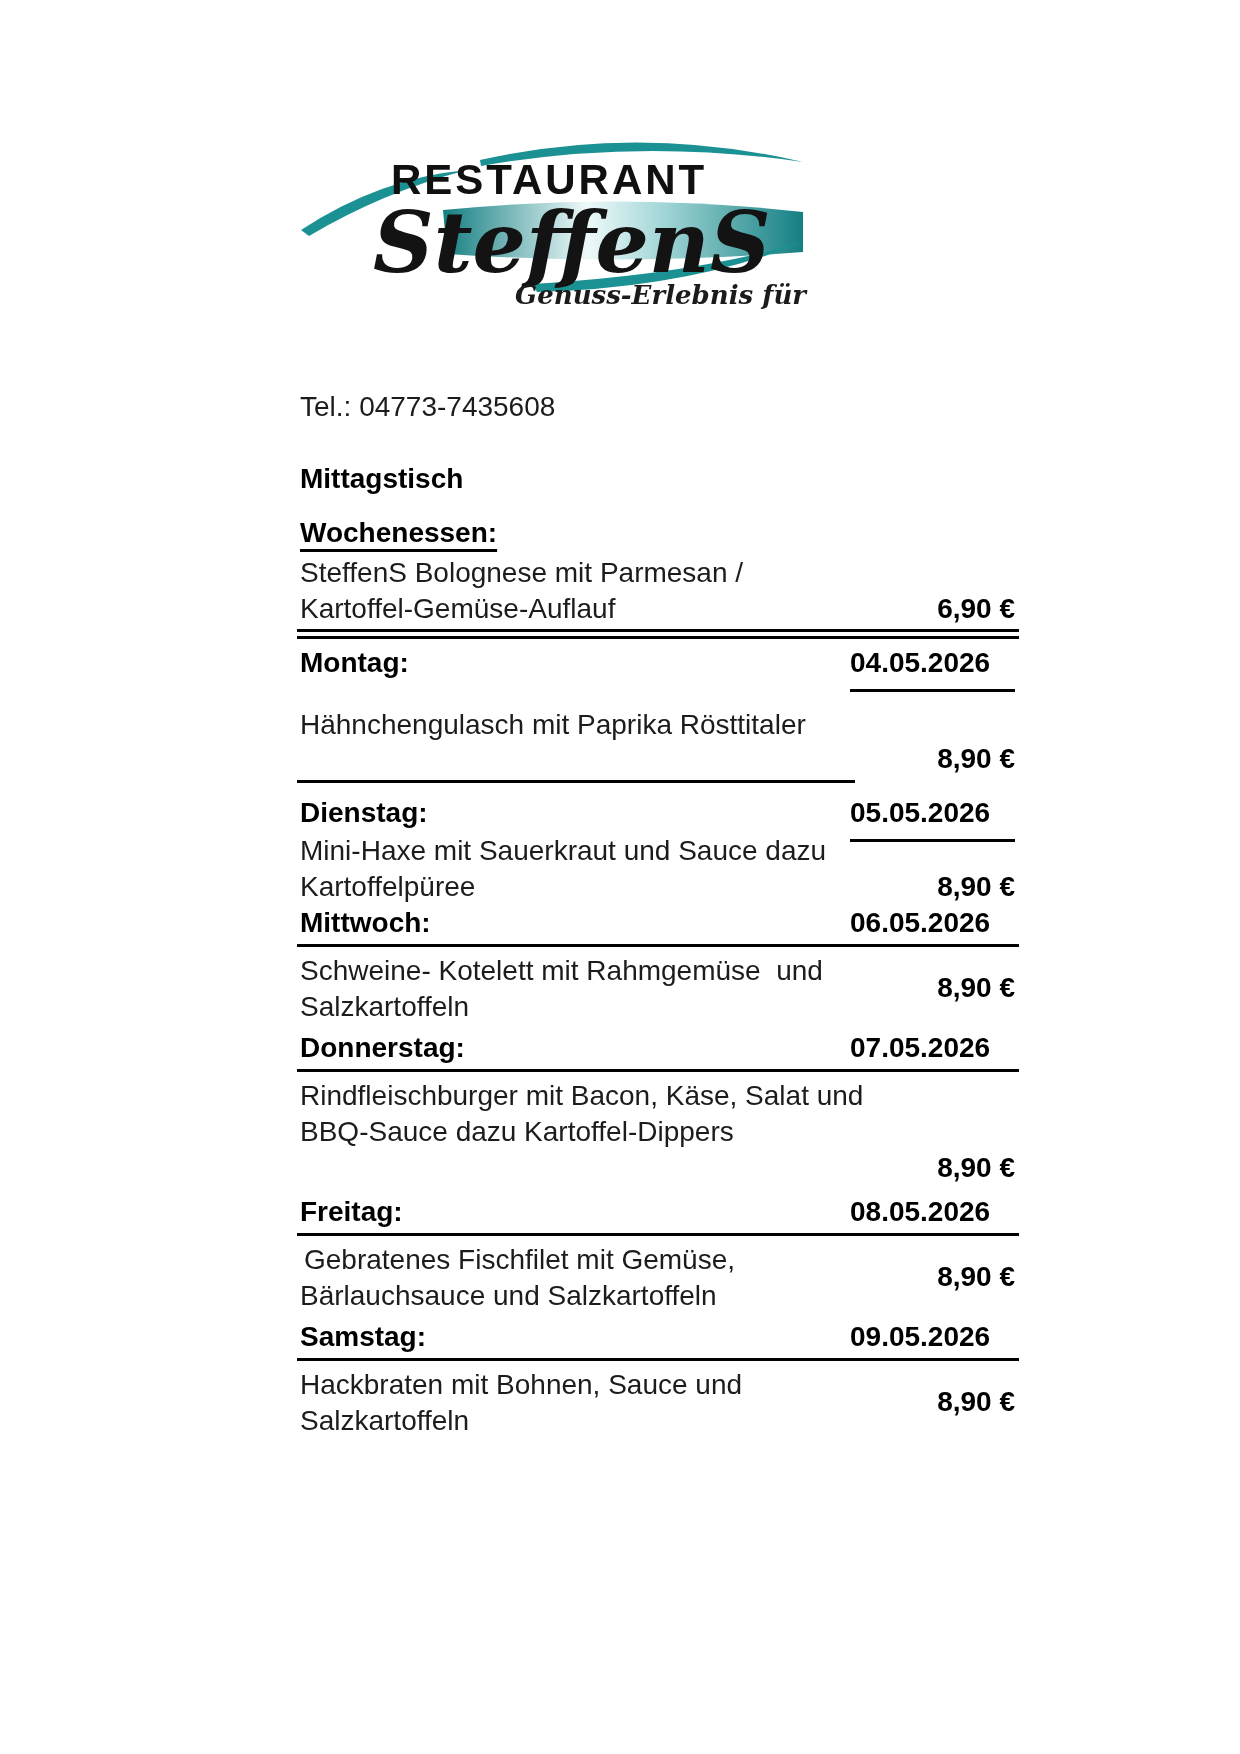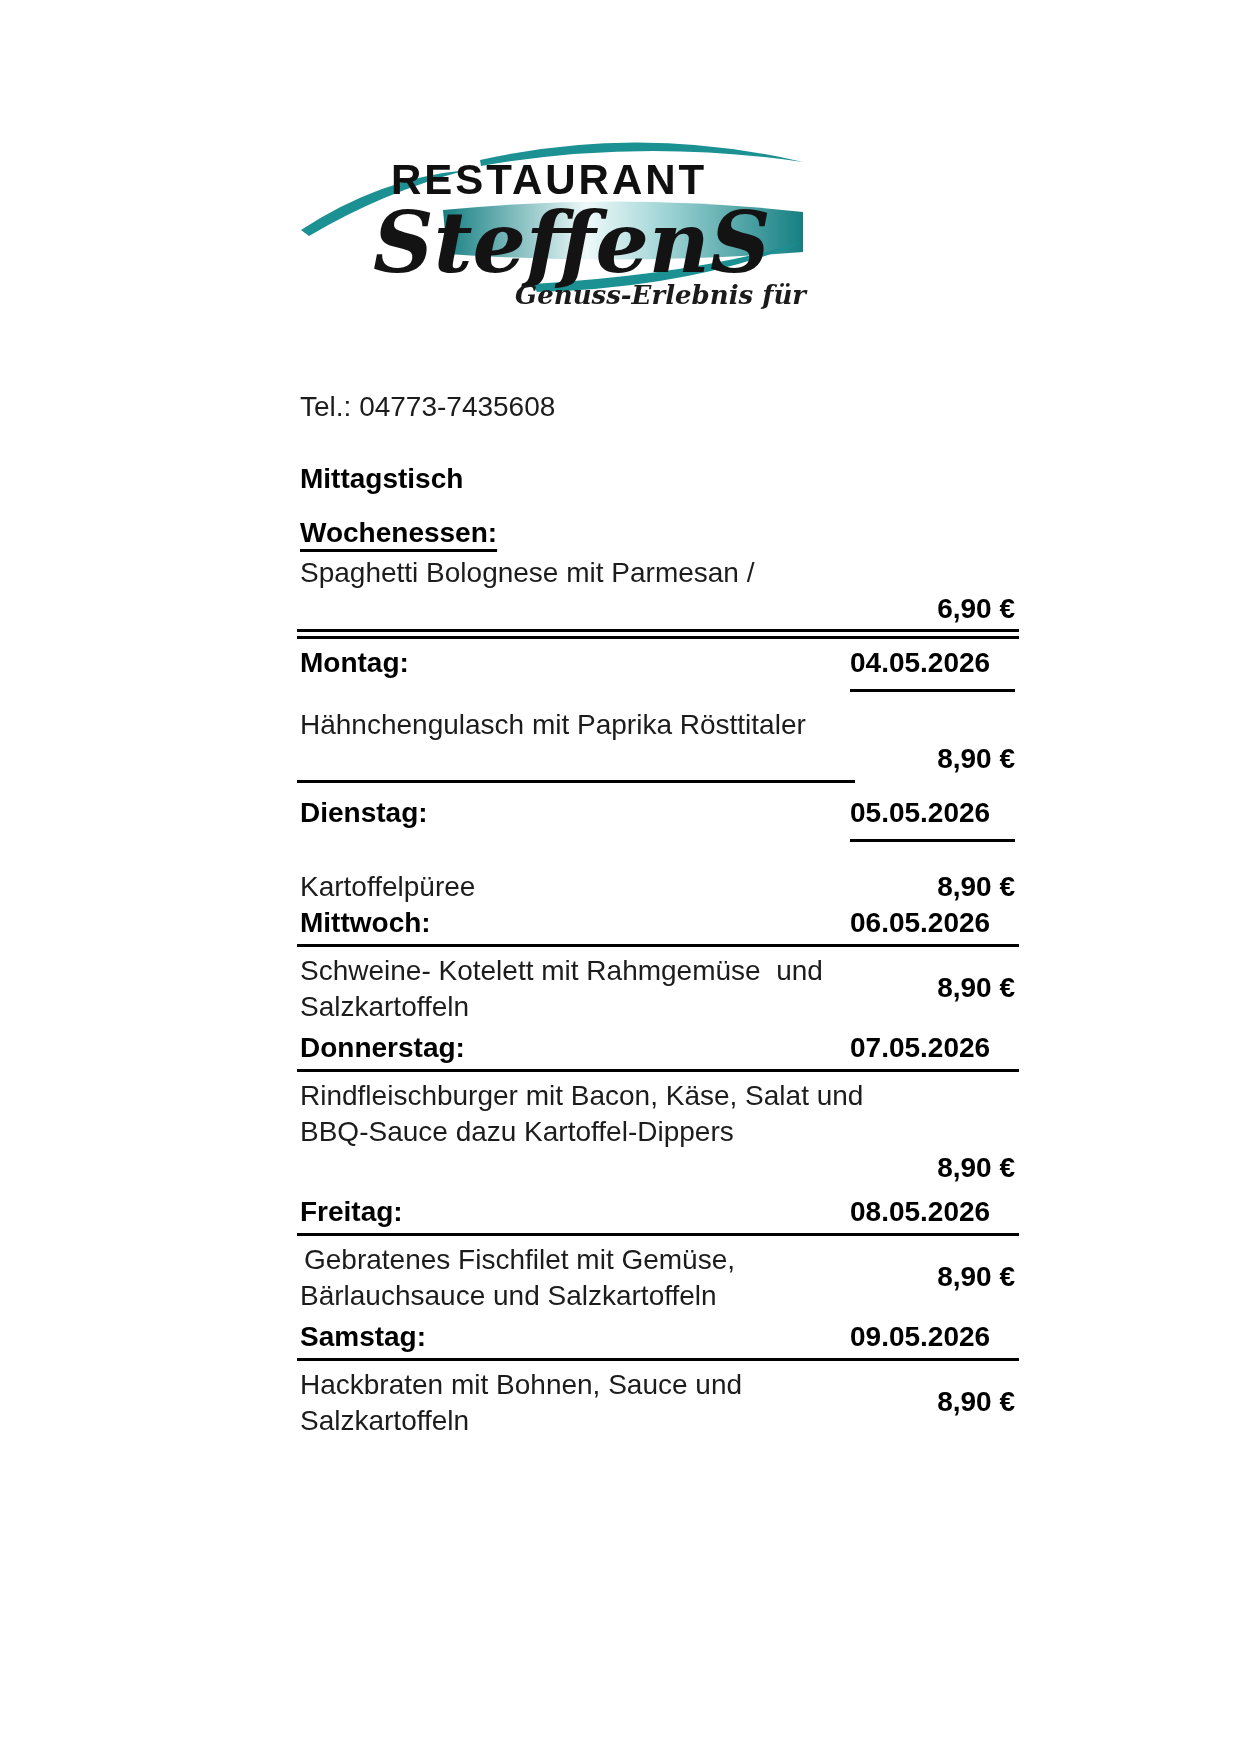--- a/index.html
+++ b/index.html
@@ -41,34 +41,36 @@
     <text x="96" y="62" font-family="Liberation Sans, sans-serif" font-size="42" font-weight="bold" letter-spacing="3" fill="#101010">RESTAURANT</text>
     <text x="78" y="140" font-family="DejaVu Serif, serif" font-style="italic" font-weight="bold" font-size="84" fill="#131313">SteffenS</text>
     <text x="220" y="172" font-family="DejaVu Serif, serif" font-style="italic" font-weight="bold" font-size="26" fill="#1b1b1b">Genuss-Erlebnis für alle</text>
   </svg>
 
   <div class="t" style="left:300px;top:390px;">Tel.: 04773-7435608</div>
 
   <div class="t b" style="left:300px;top:462px;">Mittagstisch</div>
 
   <div class="t b u" style="left:300px;top:516px;">Wochenessen:</div>
-  <div class="t" style="left:300px;top:556px;">Spaghetti Bolognese mit Parmesan /</div>
+  <div class="t" style="left:300px;top:556px;">SteffenS Bolognese mit Parmesan /</div>
+  <div class="t" style="left:300px;top:592px;">Kartoffel-Gemüse-Auflauf</div>
   <div class="t price" style="left:865px;top:592px;">6,90 €</div>
   <div class="dbl" style="left:297px;top:629px;width:722px;"></div>
 
   <div class="t b" style="left:300px;top:646px;">Montag:</div>
   <div class="t date" style="left:850px;top:646px;">04.05.2026</div>
   <div class="rule" style="left:850px;top:689px;width:165px;"></div>
   <div class="t" style="left:300px;top:708px;">Hähnchengulasch mit Paprika Rösttitaler</div>
   <div class="t price" style="left:865px;top:742px;">8,90 €</div>
   <div class="rule" style="left:297px;top:780px;width:558px;"></div>
 
   <div class="t b" style="left:300px;top:796px;">Dienstag:</div>
   <div class="t date" style="left:850px;top:796px;">05.05.2026</div>
   <div class="rule" style="left:850px;top:839px;width:165px;"></div>
+  <div class="t" style="left:300px;top:834px;">Mini-Haxe mit Sauerkraut und Sauce dazu</div>
   <div class="t" style="left:300px;top:870px;">Kartoffelpüree</div>
   <div class="t price" style="left:865px;top:870px;">8,90 €</div>
 
   <div class="t b" style="left:300px;top:906px;">Mittwoch:</div>
   <div class="t date" style="left:850px;top:906px;">06.05.2026</div>
   <div class="rule" style="left:297px;top:944px;width:722px;"></div>
   <div class="t" style="left:300px;top:954px;">Schweine- Kotelett mit Rahmgemüse  und</div>
   <div class="t price" style="left:865px;top:971px;">8,90 €</div>
   <div class="t" style="left:300px;top:990px;">Salzkartoffeln</div>
 

